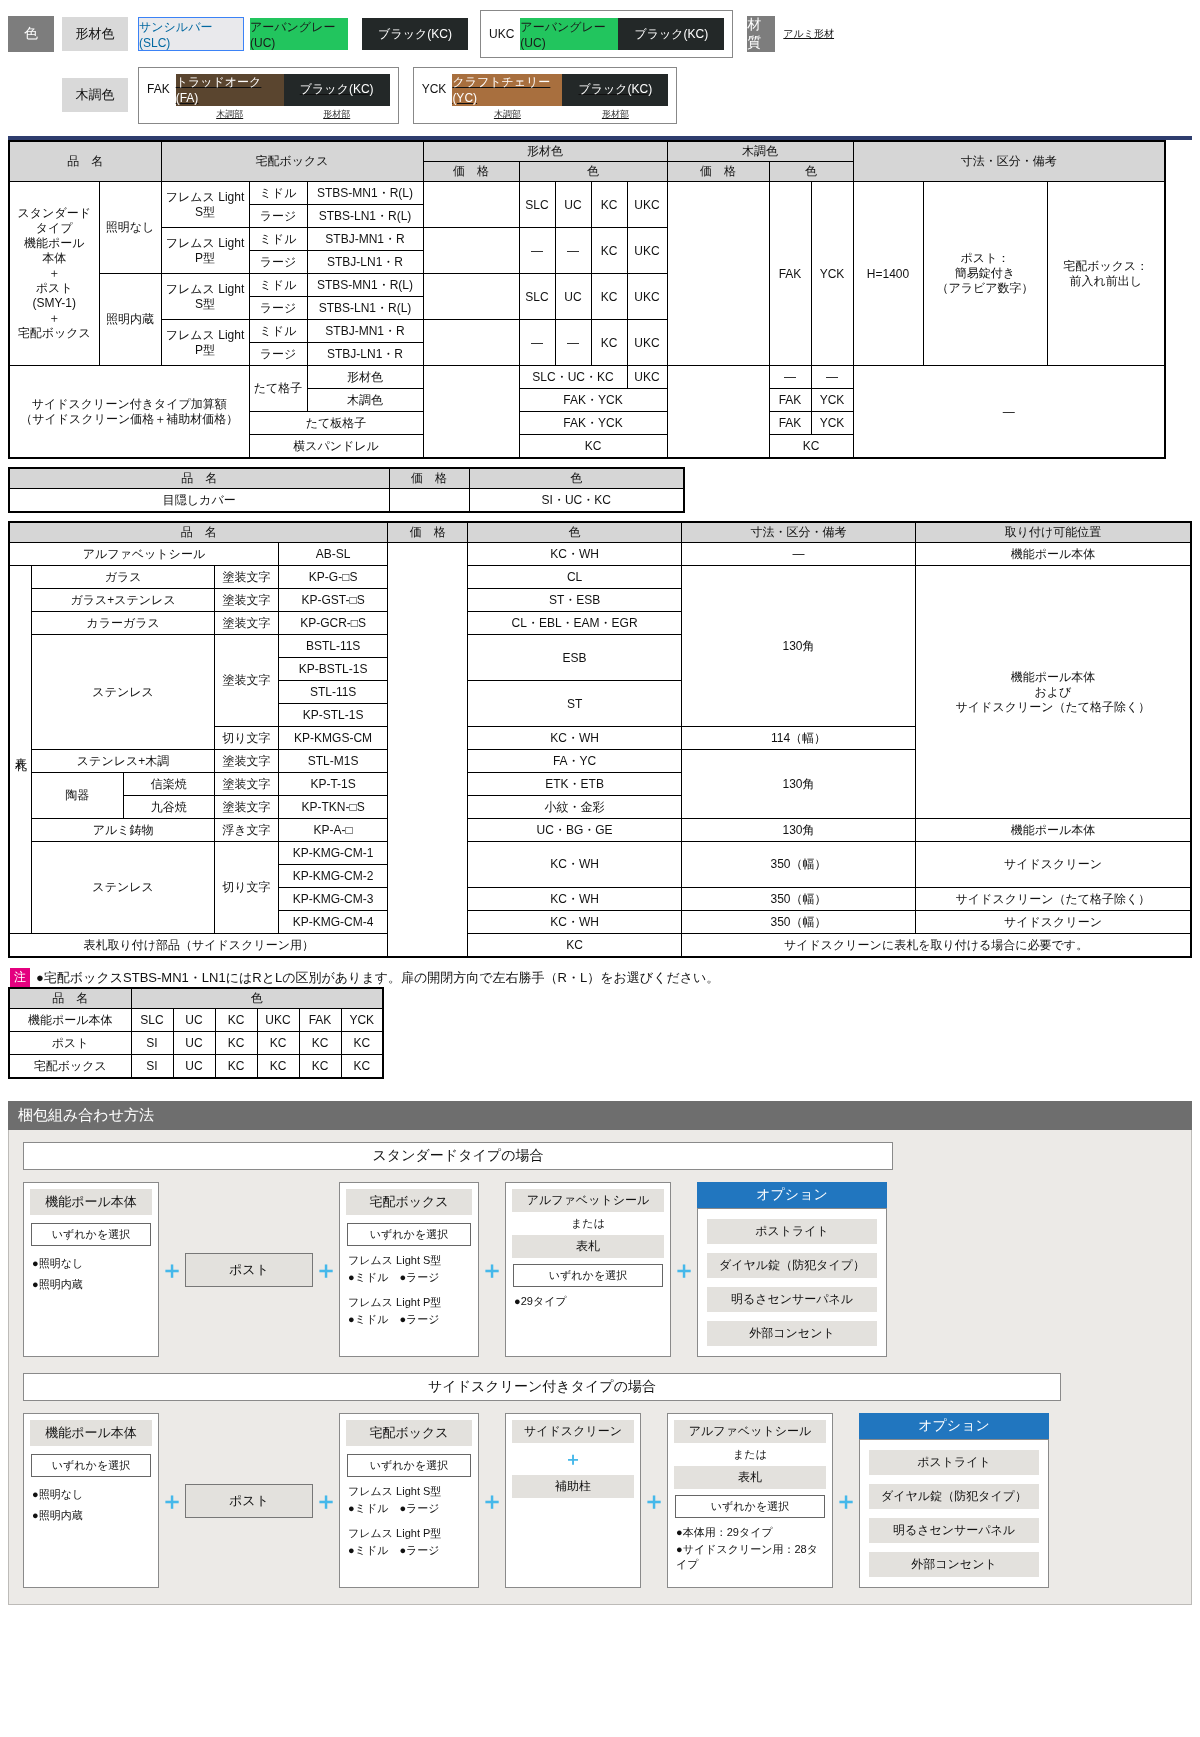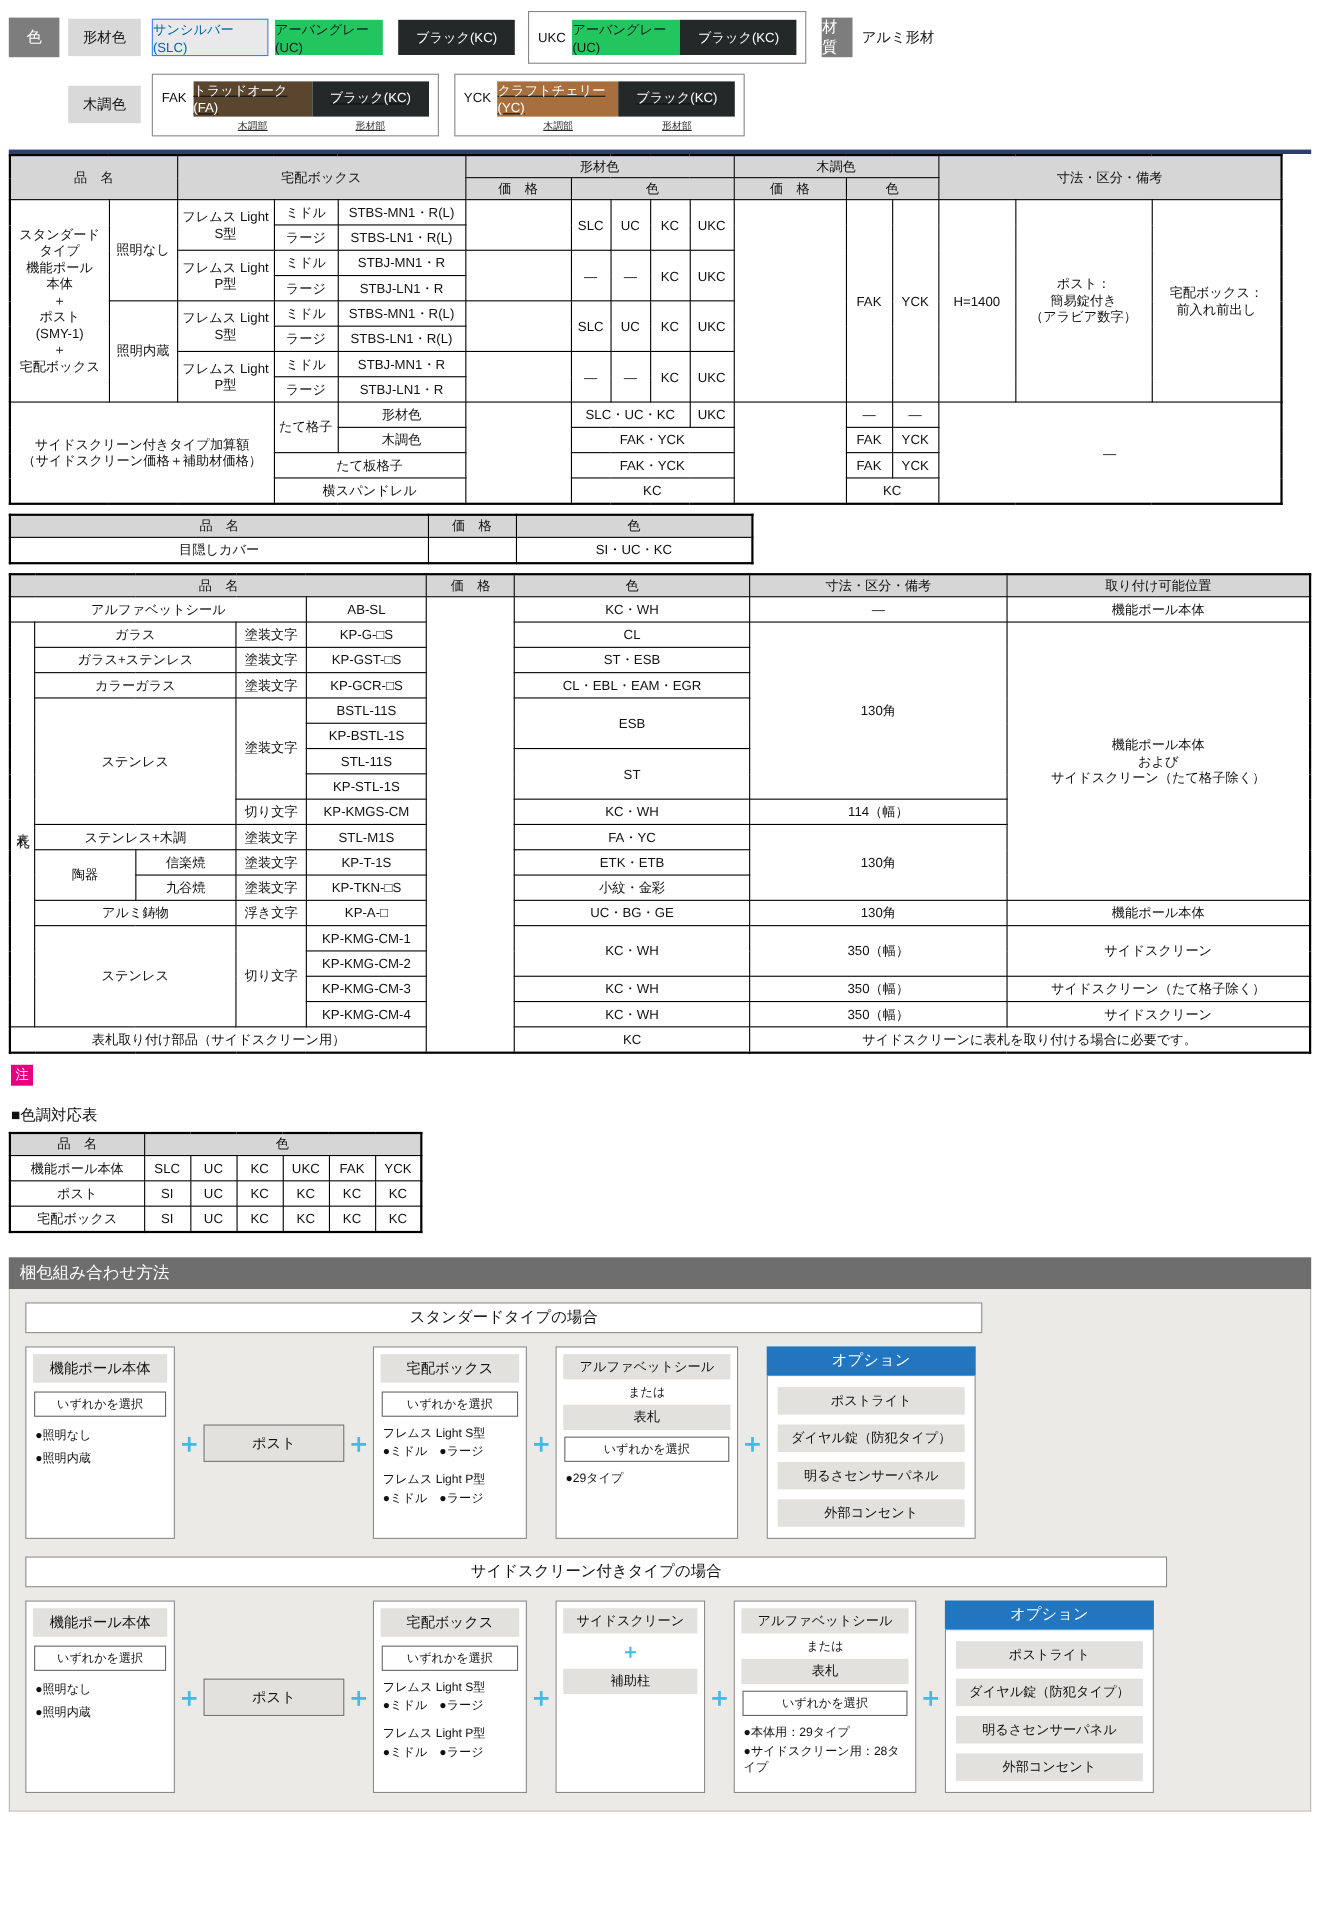--- a/index.html
+++ b/index.html
@@ -16,21 +16,21 @@
   .lbl-light{background:#d9d9d9;width:66px;height:34px;display:flex;align-items:center;
     justify-content:center;font-size:13px;flex:none;}
   .sw{height:32px;display:flex;align-items:center;justify-content:center;
     font-size:12px;flex:none;}
   .sw-slc{background:#e9e9ec;border:1px solid #3b82f6;color:#0369a1;width:104px;}
   .sw-uc{background:#22c55e;color:#1a1a1a;width:98px;}
   .sw-kc{background:#232828;color:#fff;width:106px;}
   .ukc-box{border:1px solid #888;background:#fff;display:flex;align-items:center;
     padding:7px 8px;flex:none;}
   .ukc-code{font-size:12px;margin-right:6px;}
-  .mat-val{font-size:13px;margin-left:8px;}
+  .mat-val{font-size:10px;margin-left:8px;text-decoration:underline;}
   .wood-box{border:1px solid #888;background:#fff;display:flex;align-items:flex-start;
     padding:6px 8px 2px 8px;flex:none;}
   .wood-code{font-size:12px;margin:8px 6px 0 0;}
   .wood-col{display:flex;flex-direction:column;align-items:center;text-decoration:underline;}
   .sw-wood-fa{background:#5a452f;color:#fff;width:108px;}
   .sw-wood-yc{background:#a86f3e;color:#fff;width:110px;}
   .sw-wood-kc{background:#232828;color:#fff;width:106px;}
   .part-lbl{font-size:9px;color:#333;margin-top:2px;}
 
   .navy-rule{height:4px;background:#2e3d6e;margin:2px 0 0 0;}
@@ -439,23 +439,23 @@
     <tr>
       <td colspan="5">表札取り付け部品（サイドスクリーン用）</td>
       <td>KC</td>
       <td colspan="2">サイドスクリーンに表札を取り付ける場合に必要です。</td>
     </tr>
   </tbody>
     </table>
 
   <div class="note-line">
     <span class="note-badge">注</span>
+    <span>●宅配ボックスSTBS-MN1・LN1にはRとLの区別があります。扉の開閉方向で左右勝手（R・L）をお選びください。</span>
   </div>
 
-  <div class="sec-ttl">■色調対応表</div>
   <table class="tbl">
     <colgroup>
       <col style="width:122px">
         <col style="width:42px">
         <col style="width:42px">
       <col style="width:42px">
         <col style="width:42px">
         <col style="width:42px">
       <col style="width:42px">
     </colgroup>

